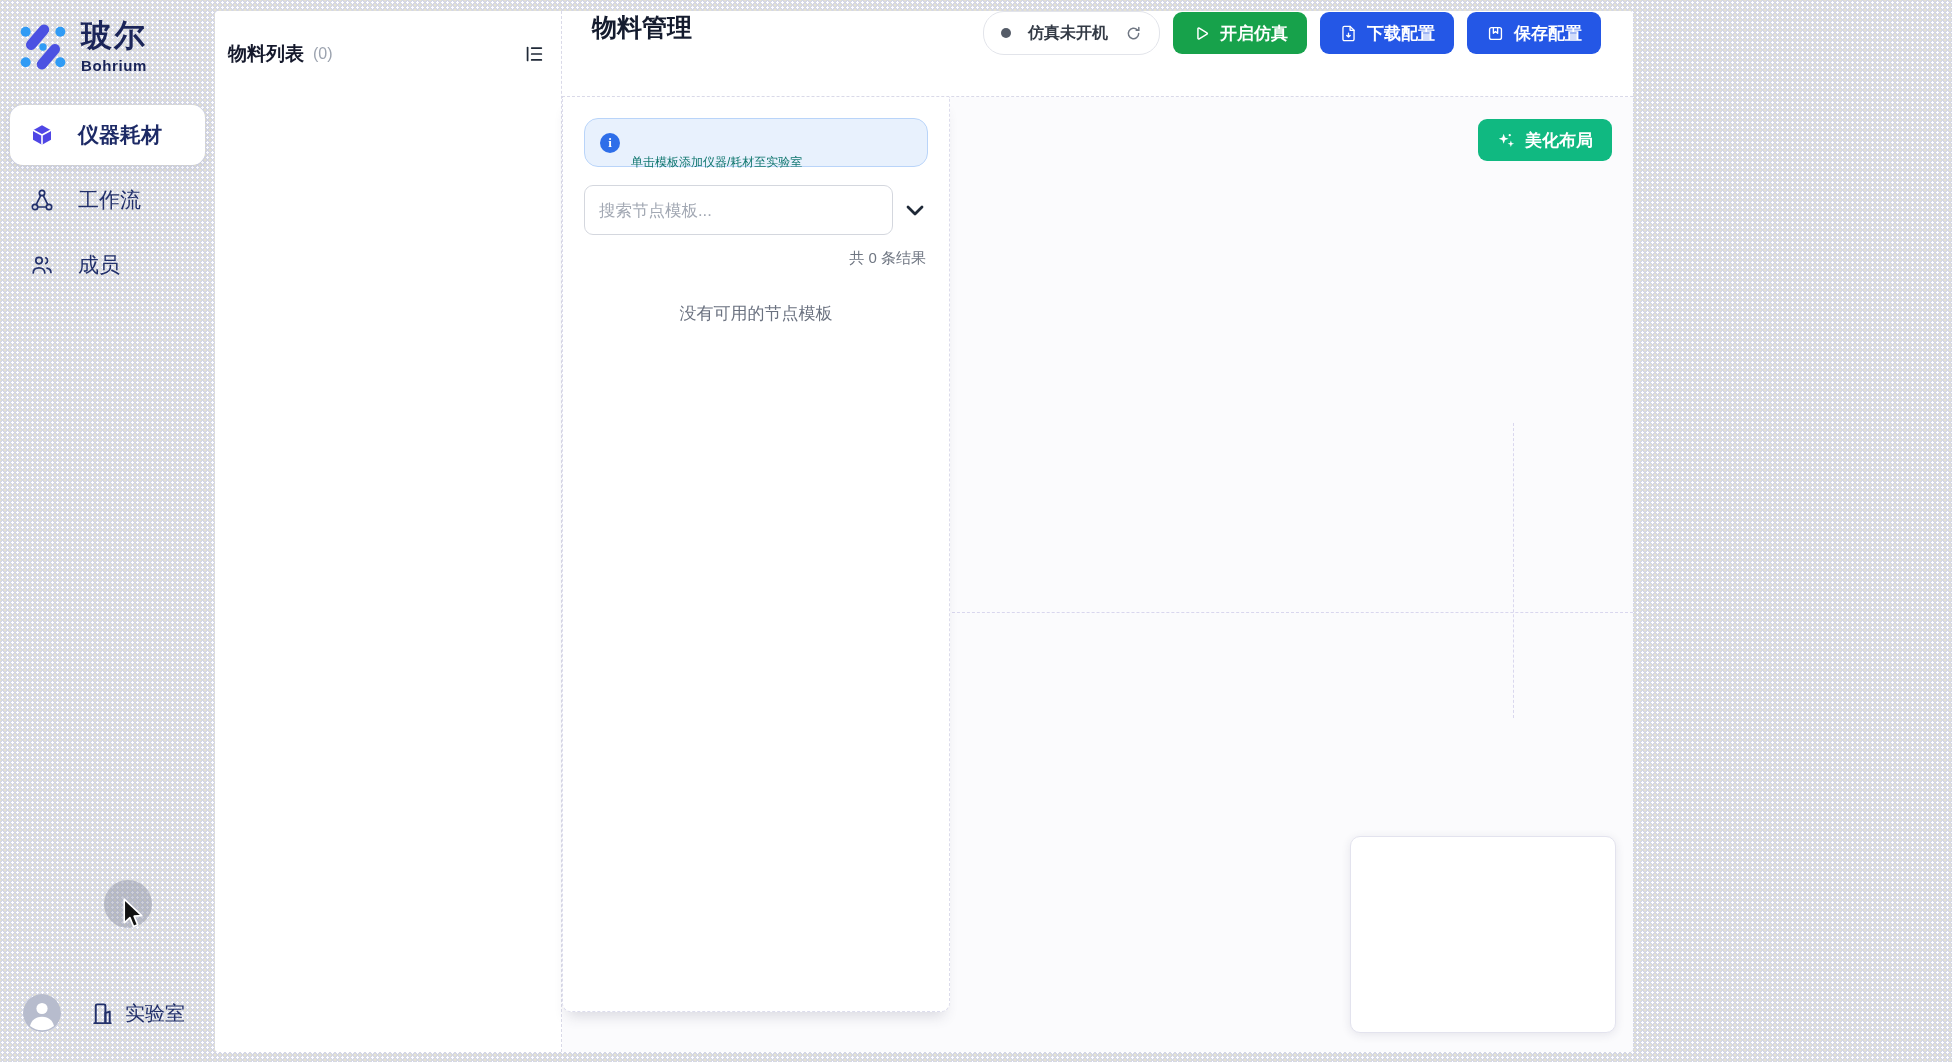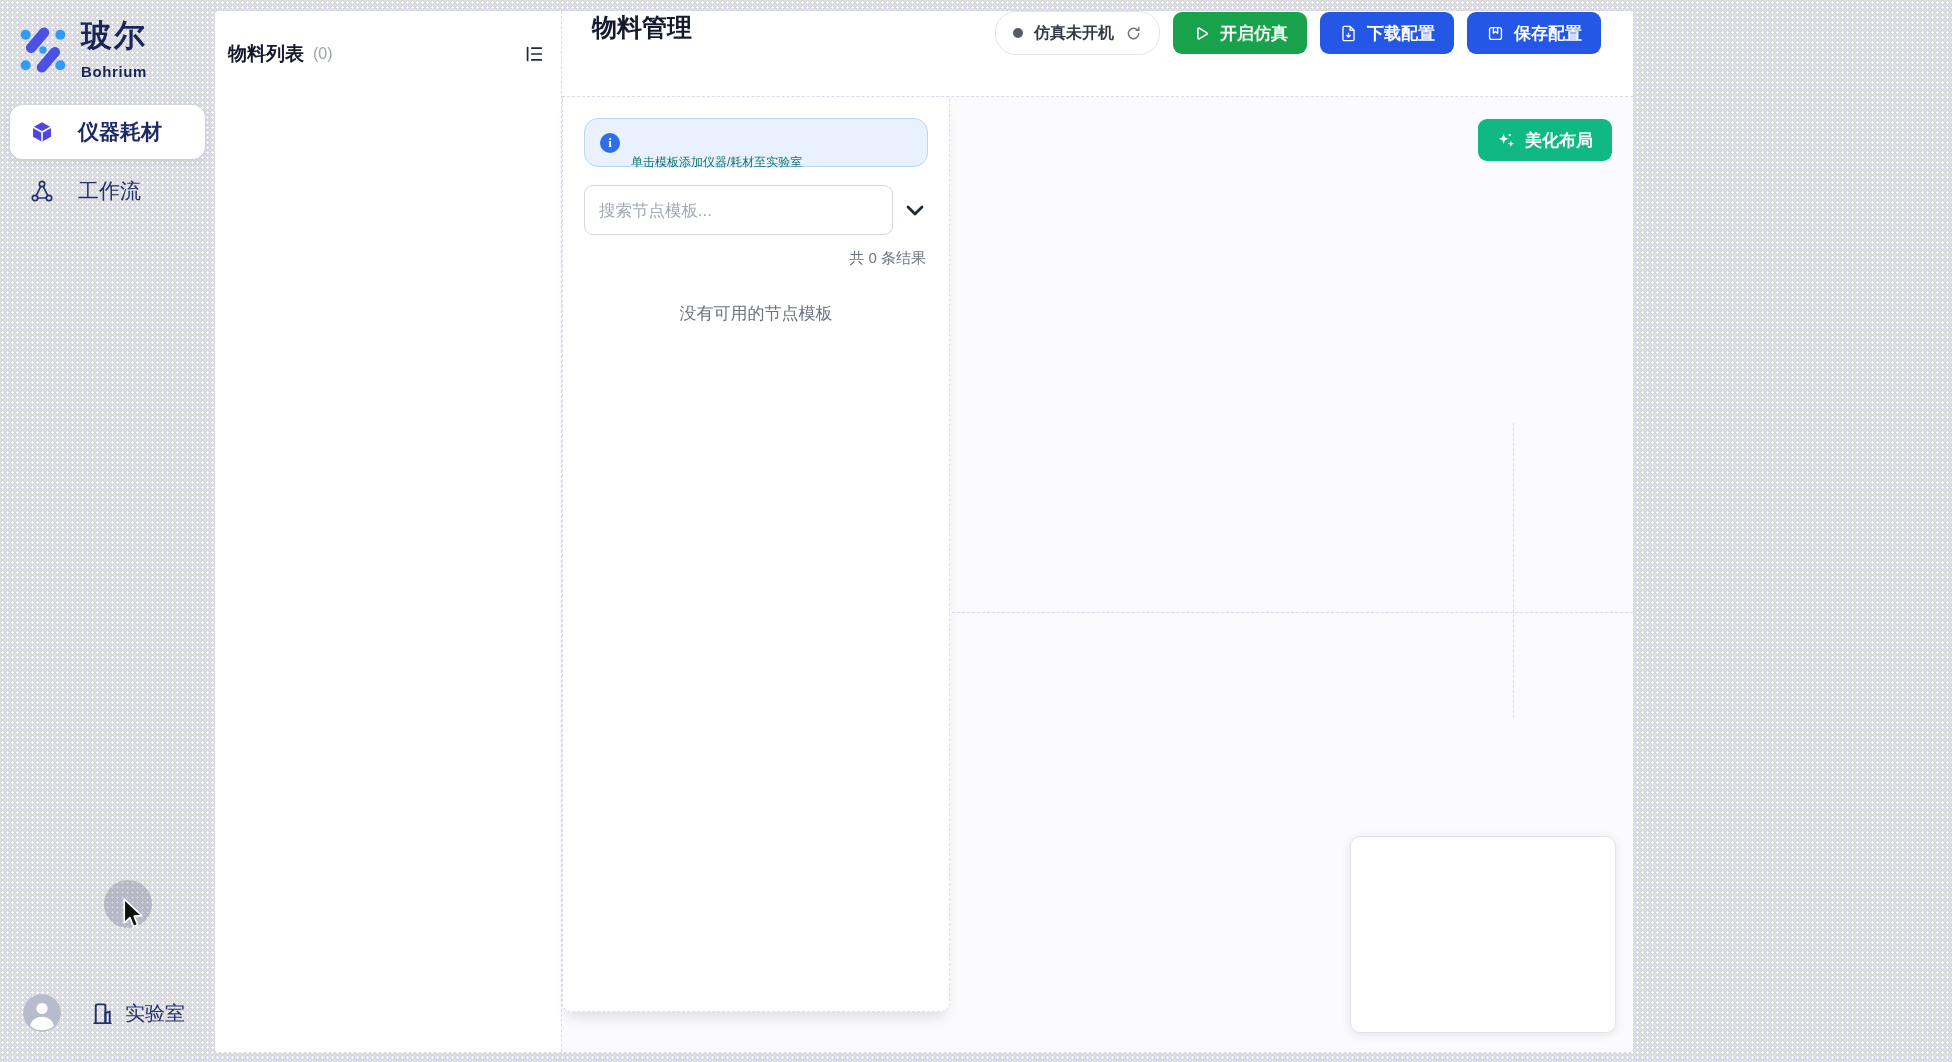--- a/index.html
+++ b/index.html
@@ -10,43 +10,43 @@
     background-image:
       radial-gradient(#ffffff 1px, transparent 1.4px),
       radial-gradient(rgba(238,233,198,.85) 1px, transparent 1.4px);
     background-size:5px 5px,5px 5px;
     background-position:0 0,2.5px 2.5px;
   }
   
   .sidebar{position:absolute;left:0;top:0;width:215px;height:1062px;}
   .logo-row{position:absolute;left:17px;top:20px;display:flex;align-items:center;gap:12px;}
   .logo-text .cn{font-size:31px;font-weight:700;color:#1b2559;letter-spacing:2px;line-height:1.05;}
-  .logo-text .en{font-size:15px;font-weight:700;color:#1b2559;letter-spacing:.6px;margin-top:10px;}
+  .logo-text .en{font-size:15px;font-weight:700;color:#1b2559;letter-spacing:.6px;margin-top:4px;}
   .nav{position:absolute;left:10px;top:105px;width:195px;display:flex;flex-direction:column;gap:5px;}
-  .nav-item{height:54px;display:flex;align-items:center;gap:24px;padding-left:20px;border-radius:13px;cursor:pointer;color:#22306b;}
+  .nav-item{height:60px;display:flex;align-items:center;gap:24px;padding-left:20px;border-radius:13px;cursor:pointer;color:#22306b;}
   .nav-item .lbl{font-size:21px;font-weight:500;}
   .nav-item.active{background:#ffffff;box-shadow:0 2px 8px rgba(31,41,98,.10);}
   .nav-item.active .lbl{font-weight:700;color:#1d2a66;}
   .nav-item svg{flex:0 0 auto;}
   .side-footer{position:absolute;left:23px;top:994px;display:flex;align-items:center;}
   .avatar{width:38px;height:38px;border-radius:50%;overflow:hidden;}
   .lab-row{display:flex;align-items:center;gap:9px;margin-left:28px;color:#22306b;}
   .lab-row .lbl{font-size:20px;font-weight:500;}
   
   .main{position:absolute;left:215px;top:11px;width:1418px;height:1041px;background:#fff;border-radius:4px;overflow:hidden;display:flex;}
   .left-panel{width:347px;height:100%;background:#fff;border-right:1px dashed #d9d9e8;box-sizing:border-box;flex:0 0 auto;}
   .left-panel-header{height:86px;display:flex;align-items:center;padding:0 16px 0 13px;}
   .left-panel-title{font-size:19px;font-weight:700;color:#15192c;}
   .left-panel-count{font-size:16px;color:#9ca3af;margin-left:9px;}
   .left-panel-spacer{flex:1;}
   .right-area{flex:1;display:flex;flex-direction:column;min-width:0;}
   .main-header{height:86px;background:#fff;border-bottom:1px dashed #d9d9e8;box-sizing:border-box;display:flex;align-items:flex-start;padding:0 32px 0 30px;}
   .page-title{font-size:25px;font-weight:700;color:#141b2e;}
   .header-actions{margin-left:auto;display:flex;align-items:center;gap:13px;}
-  .status-pill{height:42px;border:1px solid #e2e4ea;border-radius:21px;background:#fff;display:flex;align-items:center;gap:11px;padding:0 17px;}
+  .status-pill{height:42px;border:1px solid #e2e4ea;border-radius:21px;background:#fff;display:flex;align-items:center;gap:17px;padding:0 17px;}
   .status-dot{width:10px;height:10px;border-radius:50%;background:#555c68;}
   .status-text{font-size:16px;font-weight:600;color:#333a45;}
   .btn{height:42px;border:none;border-radius:9px;display:flex;align-items:center;gap:9px;padding:0 19px;color:#fff;font-size:17px;font-weight:600;cursor:pointer;font-family:inherit;}
   .btn-green{background:#17a24b;}
   .btn-blue{background:#2457e6;}
   .btn-teal{background:#10b981;}
   
   .canvas{flex:1;position:relative;background:#fbfbfd;min-height:0;}
   .grid-h{position:absolute;left:390px;right:0;top:515px;border-top:1px dashed rgba(130,122,200,.28);}
   .grid-v{position:absolute;left:951px;top:326px;height:295px;border-left:1px dashed rgba(130,122,200,.28);}
@@ -100,20 +100,31 @@
     <div class="nav-item">
       <span style="display:flex;">
         <svg width="24" height="24" viewBox="0 0 24 24" fill="none" stroke="#22306b" stroke-width="1.7" stroke-linecap="round">
           <circle cx="12" cy="5" r="2.7"></circle>
             <circle cx="5" cy="19" r="2.7"></circle>
             <circle cx="19" cy="19" r="2.7"></circle>
           <path d="M10.8 7.4 L6.2 16.6 M13.2 7.4 L17.8 16.6 M7.8 19 H16.2"></path>
         </svg>
       </span>
       <span class="lbl">工作流</span>
+    </div>
+    <div class="nav-item">
+      <span style="display:flex;">
+        <svg width="24" height="24" viewBox="0 0 24 24" fill="none" stroke="#22306b" stroke-width="1.7" stroke-linecap="round">
+          <circle cx="9" cy="7.6" r="3.2"></circle>
+          <path d="M3.2 20 c0-3.4 2.6-5.2 5.8-5.2 s5.8 1.8 5.8 5.2"></path>
+          <path d="M15.8 4.8 a3.2 3.2 0 0 1 0 5.7"></path>
+          <path d="M17 15.1 c2.4 .5 3.9 2 3.9 4.4"></path>
+        </svg>
+      </span>
+      <span class="lbl">成员</span>
     </div>
   </div>
 
   <div class="side-footer">
     <div class="avatar">
       <svg width="38" height="38" viewBox="0 0 38 38">
         <circle cx="19" cy="19" r="19" fill="#b7bccd"></circle>
         <circle cx="19" cy="14.5" r="5.6" fill="#fff"></circle>
         <path d="M7 32 c1.6-6.4 6.4-9.2 12-9.2 s10.4 2.8 12 9.2 a19 19 0 0 1 -24 0 Z" fill="#fff"></path>
       </svg>

